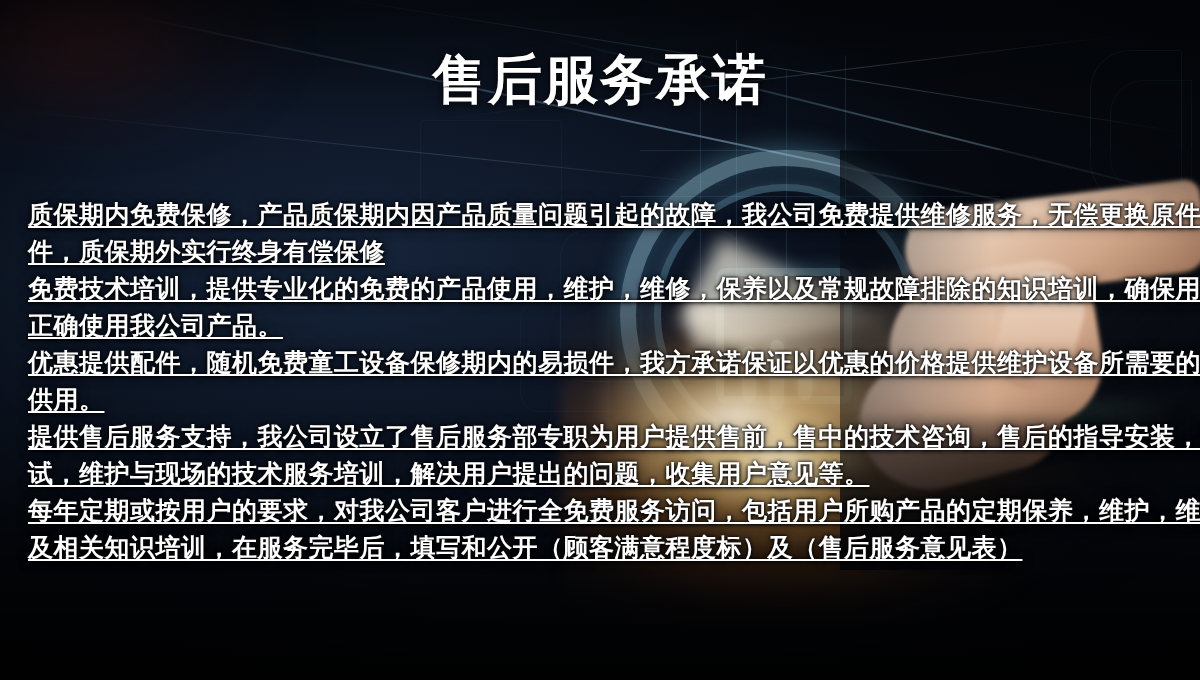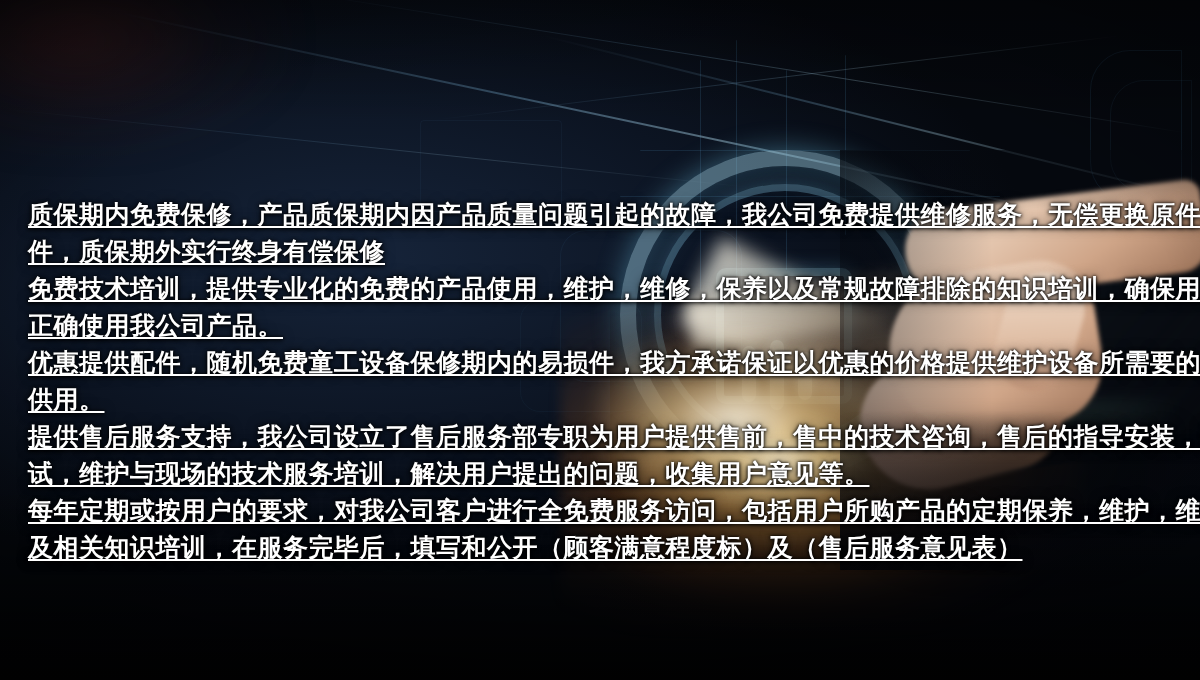--- a/index.html
+++ b/index.html
@@ -302,20 +302,21 @@
   <div class="panel-dark"></div>
   <div class="hand hand-arm"></div>
   <div class="hand hand-lower"></div>
   <div class="hand hand-fist"></div>
   <div class="hand hand-thumb"></div>
   <div class="hand-shadow"></div>
   <div class="hand-fade"></div>
 
   <div class="bg-darkvignette"></div>
 
+  <div class="title">售后服务承诺</div>
 
   <div class="body-block">
     <p class="para"><u>质保期内免费保修，产品质保期内因产品质量问题引起的故障，我公司免费提供维修服务，无偿更换原件,配件，质保期外实行终身有偿保修</u></p>
     <p class="para"><u>免费技术培训，提供专业化的免费的产品使用，维护，维修，保养以及常规故障排除的知识培训，确保用户能正确使用我公司产品。</u></p>
     <p class="para"><u>优惠提供配件，随机免费童工设备保修期内的易损件，我方承诺保证以优惠的价格提供维护设备所需要的备件供用。</u></p>
     <p class="para"><u>提供售后服务支持，我公司设立了售后服务部专职为用户提供售前，售中的技术咨询，售后的指导安装，调试，维护与现场的技术服务培训，解决用户提出的问题，收集用户意见等。</u></p>
     <p class="para"><u>每年定期或按用户的要求，对我公司客户进行全免费服务访问，包括用户所购产品的定期保养，维护，维修以及相关知识培训，在服务完毕后，填写和公开（顾客满意程度标）及（售后服务意见表）</u></p>
   </div>
 
 </div>

